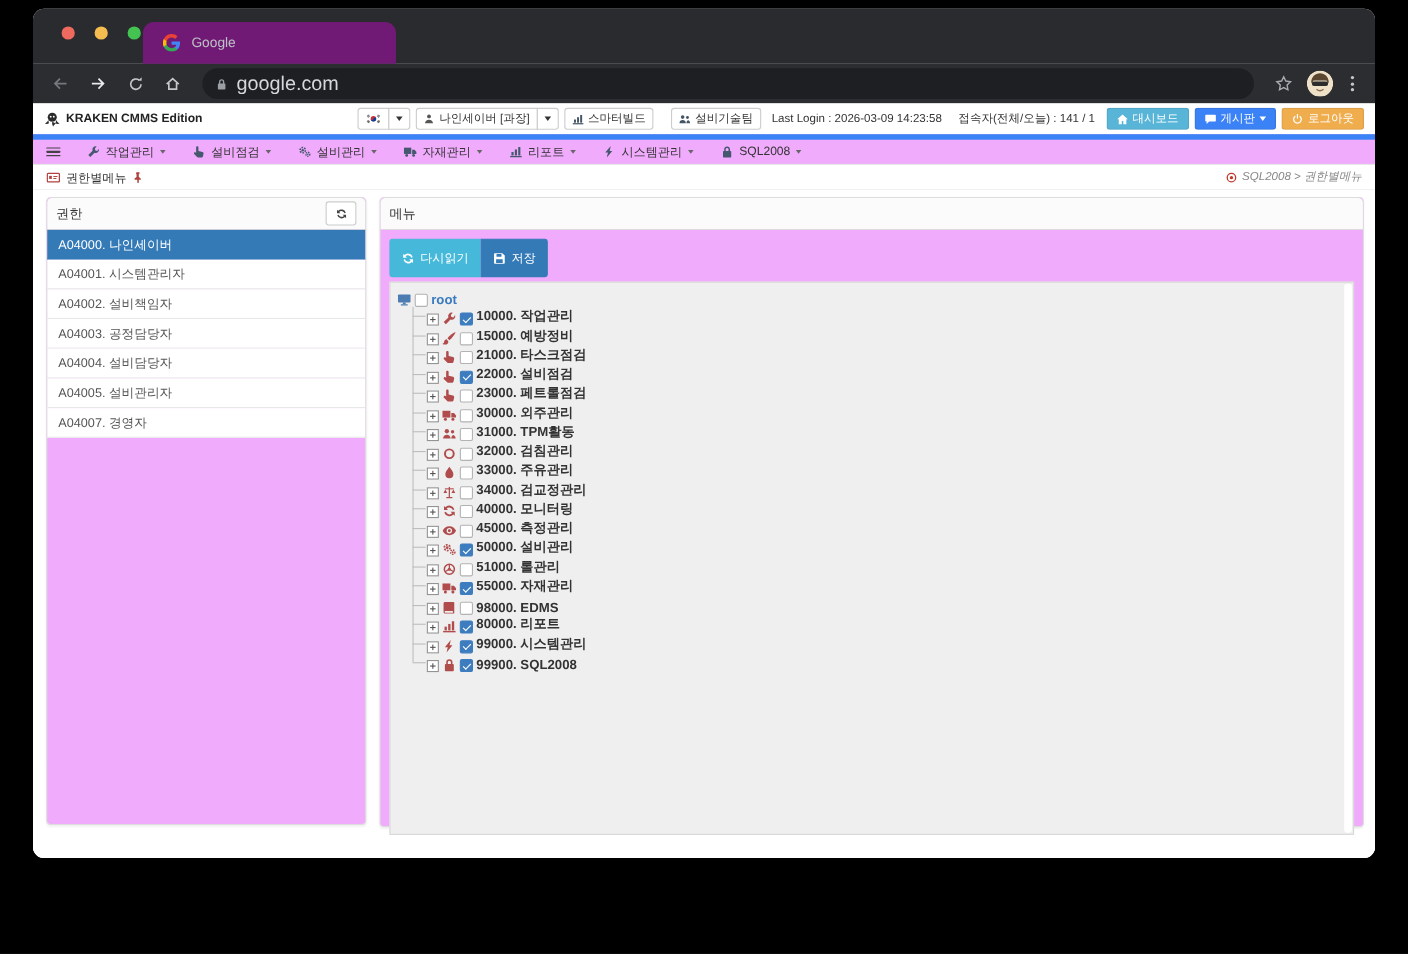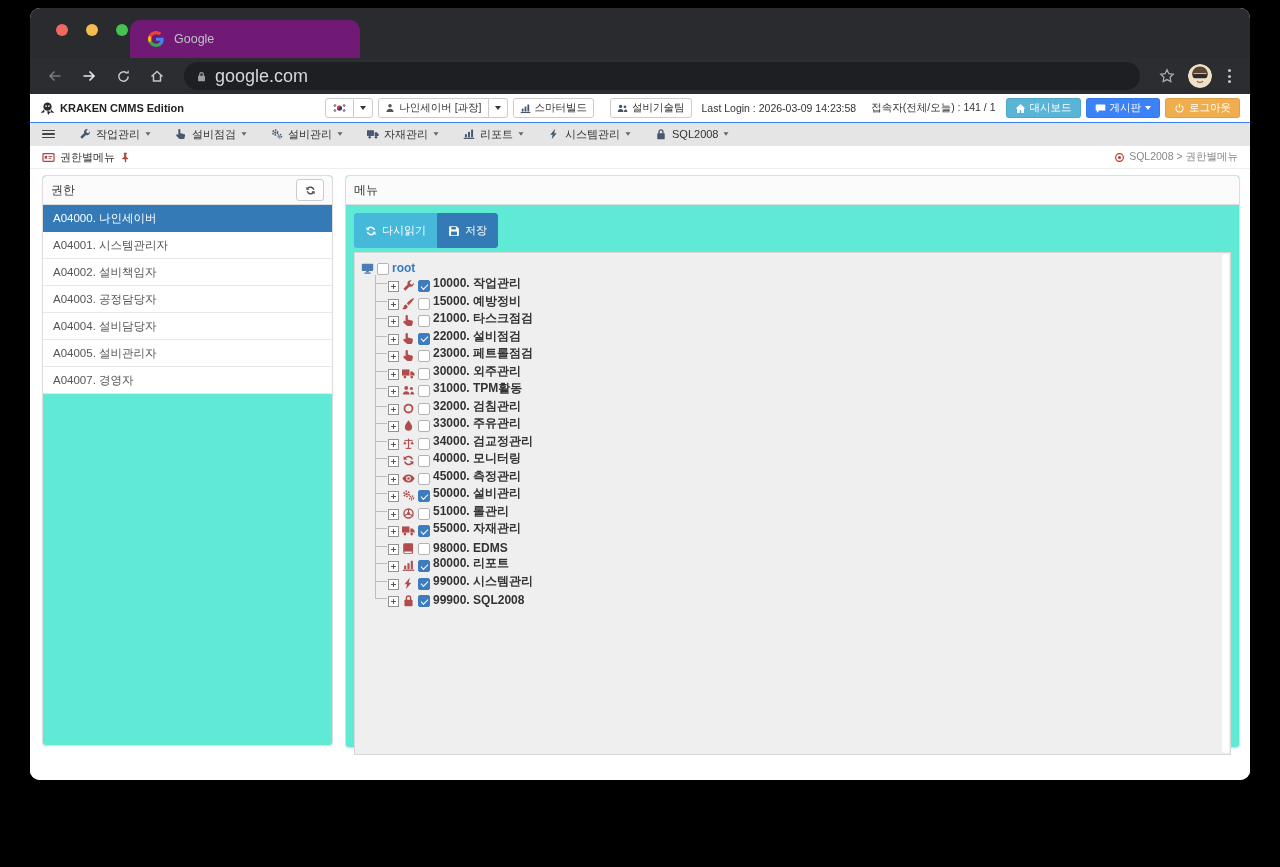--- a/index.html
+++ b/index.html
@@ -34,34 +34,34 @@
   .btngroup .wbtn{border-radius:0;margin-left:-1px;}
   .btngroup .wbtn:first-child{border-radius:3px 0 0 3px;margin-left:0;}
   .btngroup .wbtn:last-child{border-radius:0 3px 3px 0;}
   .wbtn{height:20px;background:#fff;border:1px solid #ccc;border-radius:3px;display:inline-flex;
         align-items:center;gap:4px;padding:0 6px;font-size:10.5px;color:#333;box-sizing:border-box;cursor:pointer;font-family:inherit;}
   .cbtn{height:20px;border:1px solid rgba(0,0,0,.08);border-radius:3px;display:inline-flex;align-items:center;
         gap:4px;padding:0 8px;font-size:10.5px;color:#fff;box-sizing:border-box;cursor:pointer;font-family:inherit;}
   .meta{font-size:10.5px;color:#333;margin:0 5px;white-space:nowrap;}
   .caret{width:0;height:0;border-left:3.5px solid transparent;border-right:3.5px solid transparent;
          border-top:4px solid currentColor;display:inline-block;}
-  .navbar{height:22px;background:#e5e5e5;border-top:1px solid #3b82f6;border-bottom:1px solid #e7e7e7;
+  .navbar{height:22px;background:#f0abfc;border-top:5px solid #3b82f6;border-bottom:1px solid #e7e7e7;
           display:flex;align-items:center;padding:0 12px;gap:24px;}
   .hamb{display:flex;flex-direction:column;gap:2px;width:13px;}
   .hamb i{height:1.5px;background:#444;border-radius:1px;}
   .nav-item{display:flex;align-items:center;gap:5px;font-size:11px;color:#333;cursor:pointer;}
   .nav-item .nicon{color:#45586e;}
   .nav-item .caret{color:#666;transform:scale(.85);}
   .crumb{height:22px;display:flex;align-items:center;padding:0 12px;border-bottom:1px solid #eee;gap:5px;}
   .crumb .cicon{color:#b0413e;}
   .crumb-title{font-size:11px;color:#333;}
-  .crumb-path{margin-left:auto;display:flex;align-items:center;gap:4px;color:#888;font-size:10.5px;}
+  .crumb-path{margin-left:auto;display:flex;align-items:center;gap:4px;color:#888;font-size:10.5px;font-style:italic;}
   .crumb-path .cicon{color:#c0392b;}
   .content{position:relative;height:614px;background:#fff;}
-  .panel{position:absolute;background:#5eead4;border:1px solid #ddd;border-radius:4px;
+  .panel{position:absolute;background:#f0abfc;border:1px solid #ddd;border-radius:4px;
          box-shadow:0 1px 2px rgba(0,0,0,.06);box-sizing:border-box;}
   .phead{height:28px;display:flex;align-items:center;padding:0 8px;border-bottom:1px solid #ddd;
          font-size:12px;color:#333;background:#fbfbfb;border-radius:4px 4px 0 0;}
   .roles{left:12px;top:6px;width:291px;height:571px;}
   .refresh-btn{margin-left:auto;width:26px;height:20px;border:1px solid #ccc;border-radius:3px;background:#fff;
                display:flex;align-items:center;justify-content:center;color:#444;cursor:pointer;}
   .role-item{height:26px;display:flex;align-items:center;padding:0 10px;border-bottom:1px solid #e8e8e8;
              font-size:11.5px;color:#555;background:#fff;cursor:pointer;}
   .role-item.sel{background:#337ab7;color:#fff;border-color:#337ab7;}
   .menu{left:315px;top:6px;width:895px;height:573px;}

